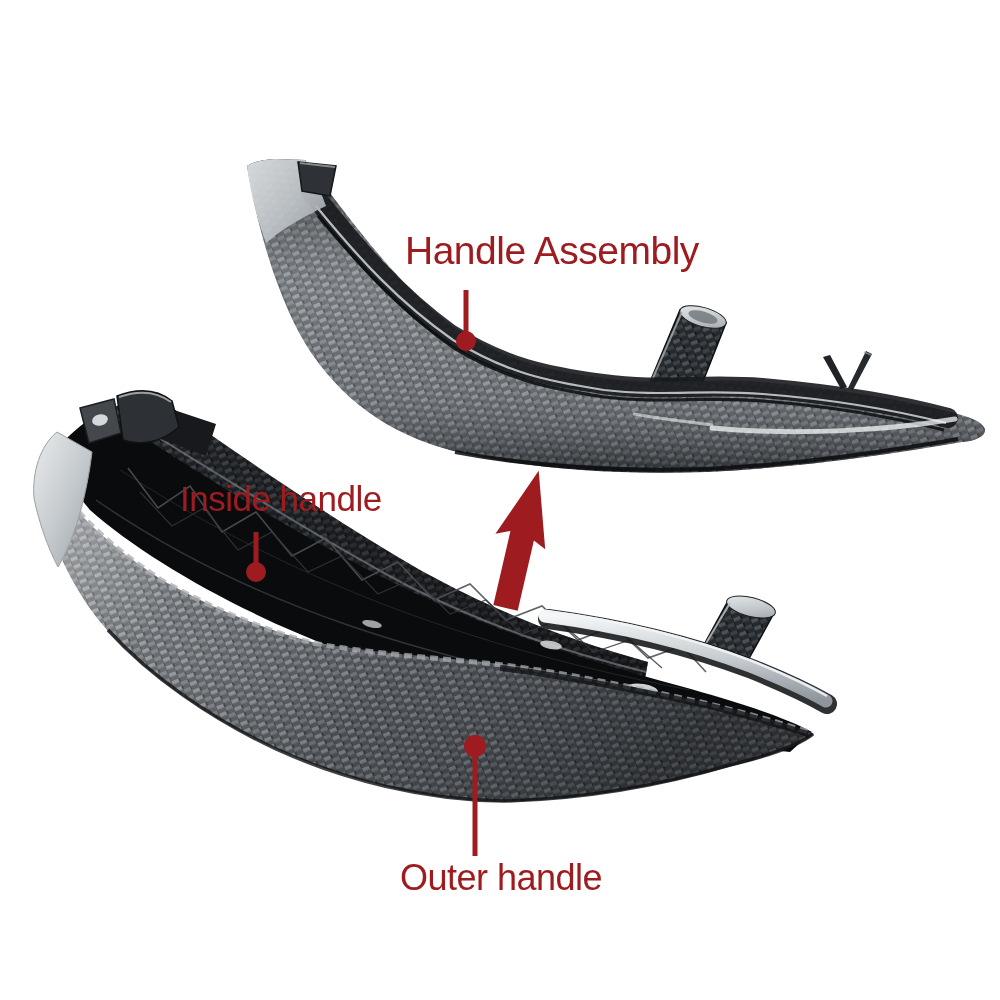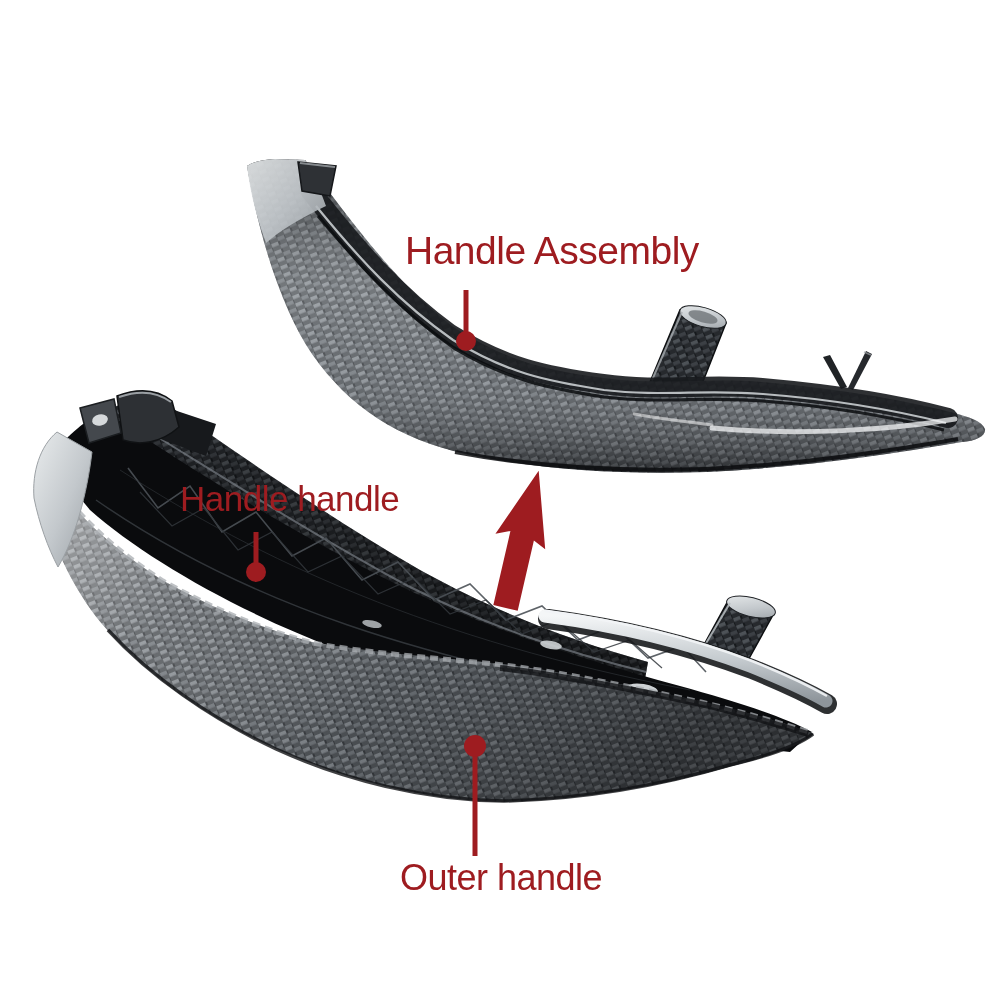--- a/index.html
+++ b/index.html
@@ -231,16 +231,16 @@
       <path d="M 475 754 L 475 856" class="red-stroke" stroke-width="5" fill="none"></path>
       <circle cx="475" cy="746" r="11" class="red-fill"></circle>
     </g>
     <g transform="translate(506,608) rotate(13)">
       <path d="M -13 0 L -13 -76 L -27 -70 L 1 -141 L 25 -66 L 12 -72 L 12 0 Z" class="red-fill"></path>
     </g>
   </svg>
 
   <div class="label" style="left:405px;top:231px;font-size:39px">Handle Assembly</div>
 
-  <div class="label" style="left:180px;top:481px;font-size:35px">Handle handle</div>
+  <div class="label" style="left:180px;top:481px;font-size:35px">Inside handle</div>
 
   <div class="label" style="left:400px;top:860px;font-size:36px">Outer handle</div>
 </div>
 
 </body></html>

